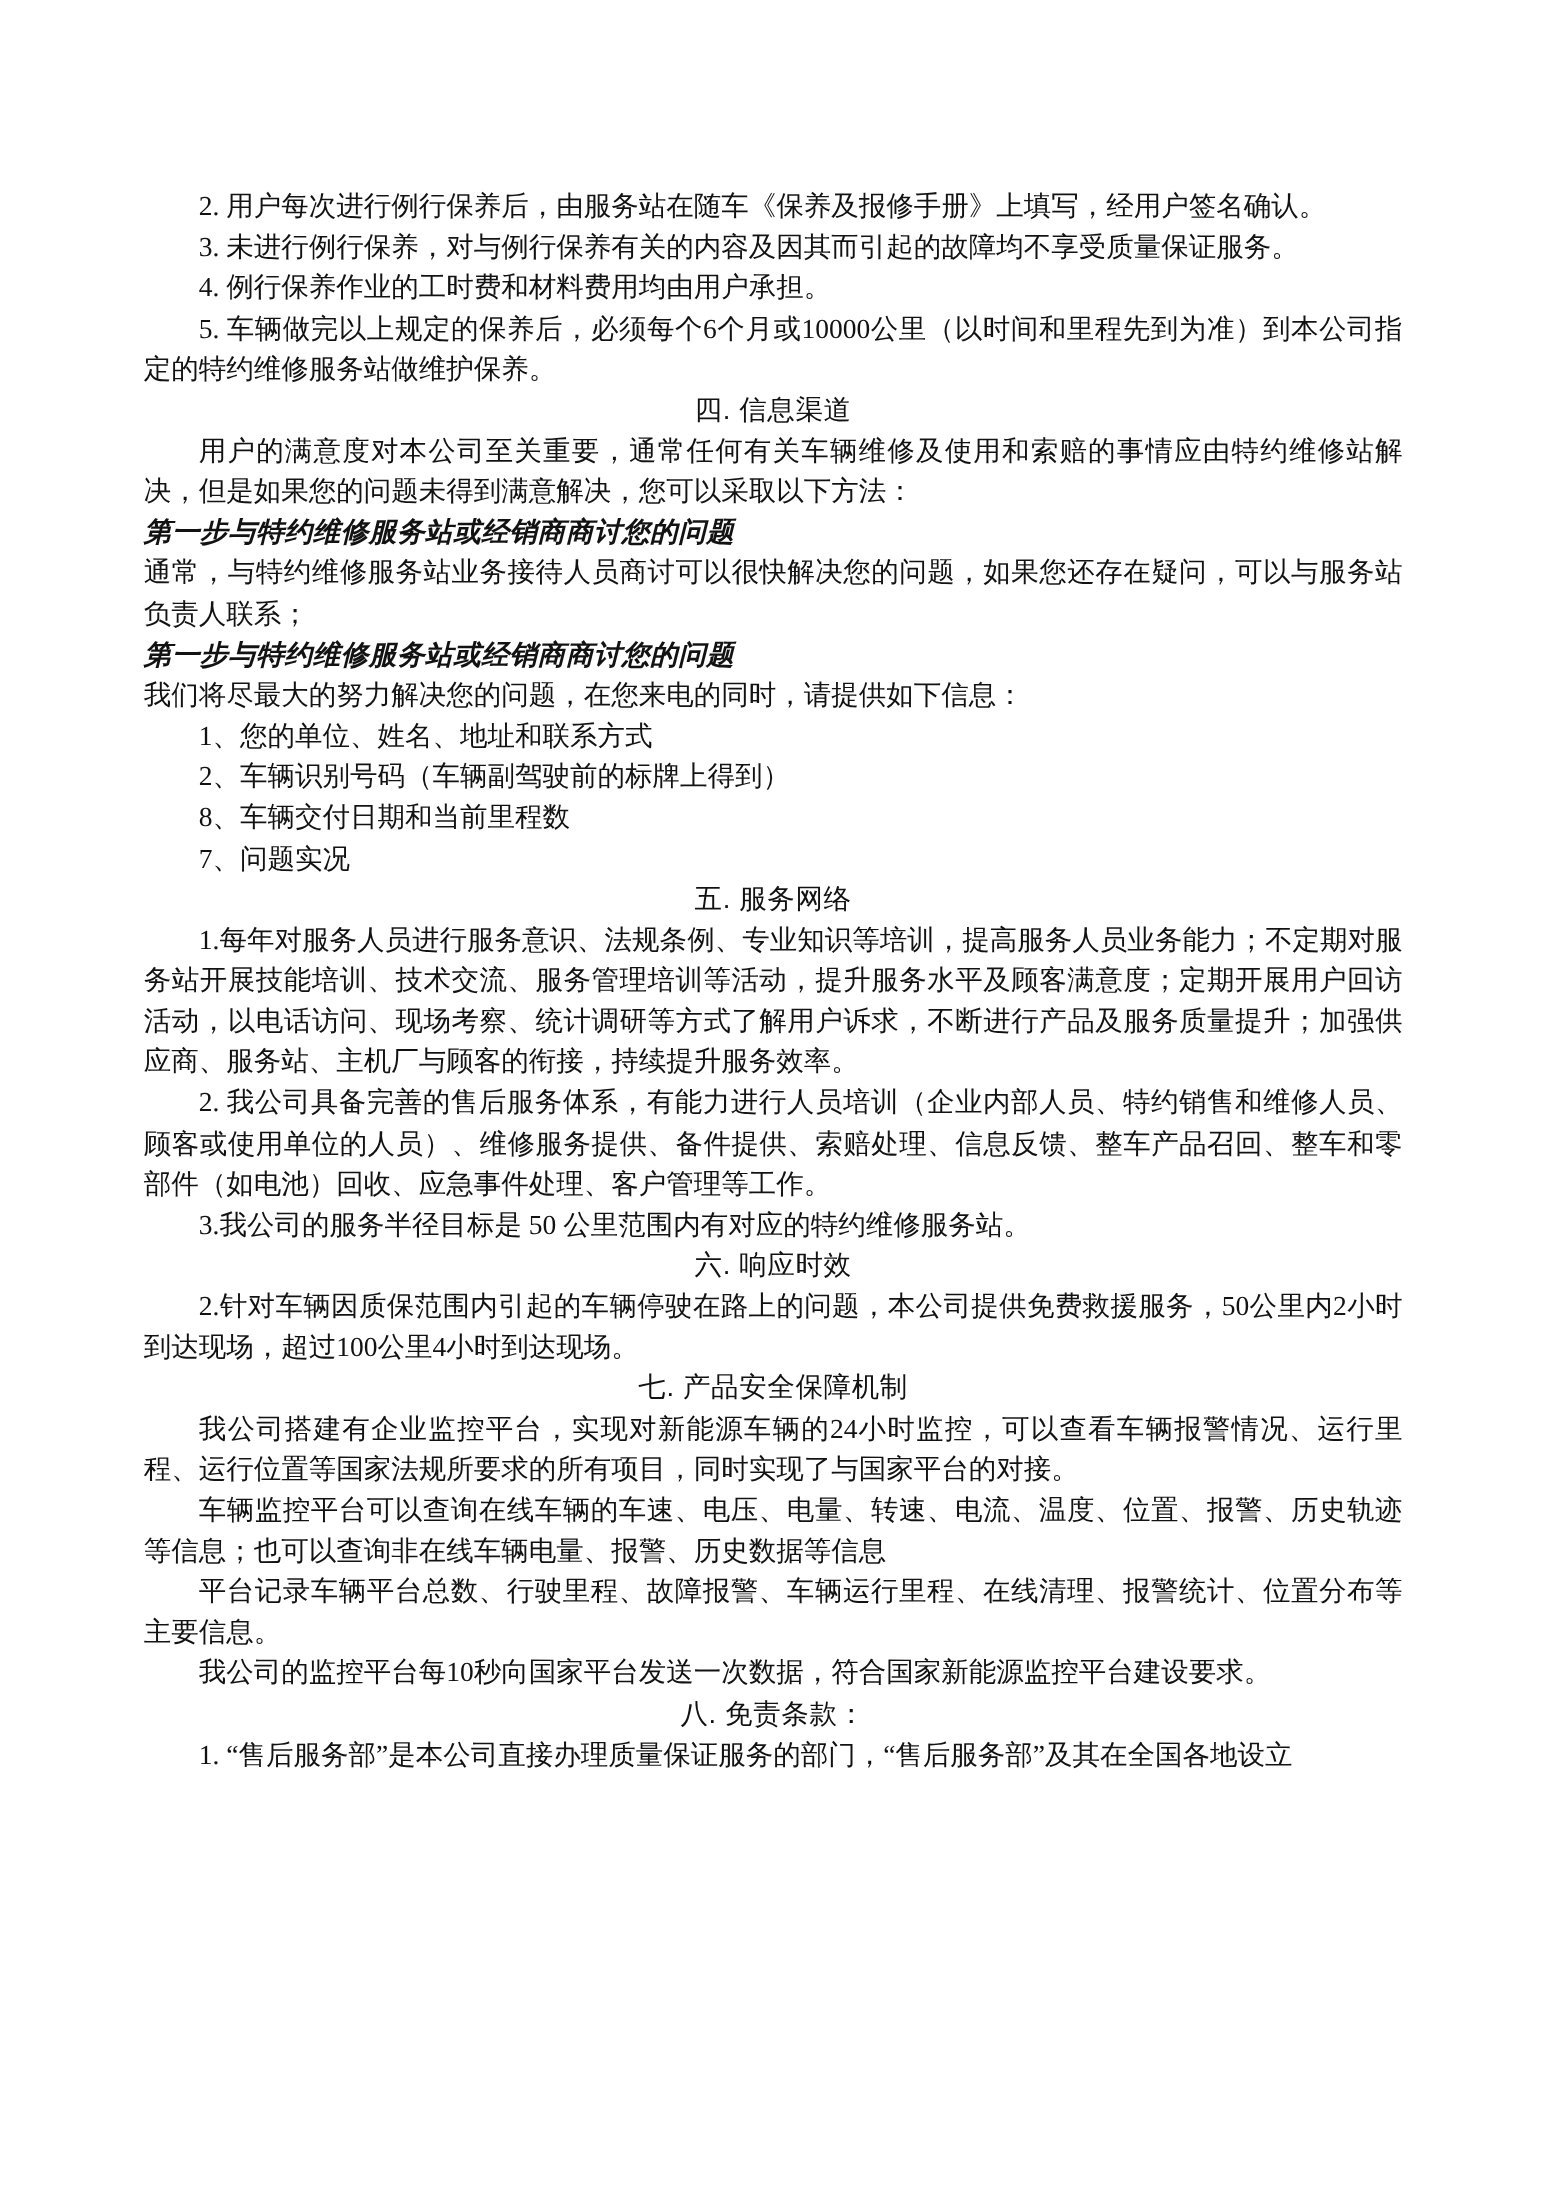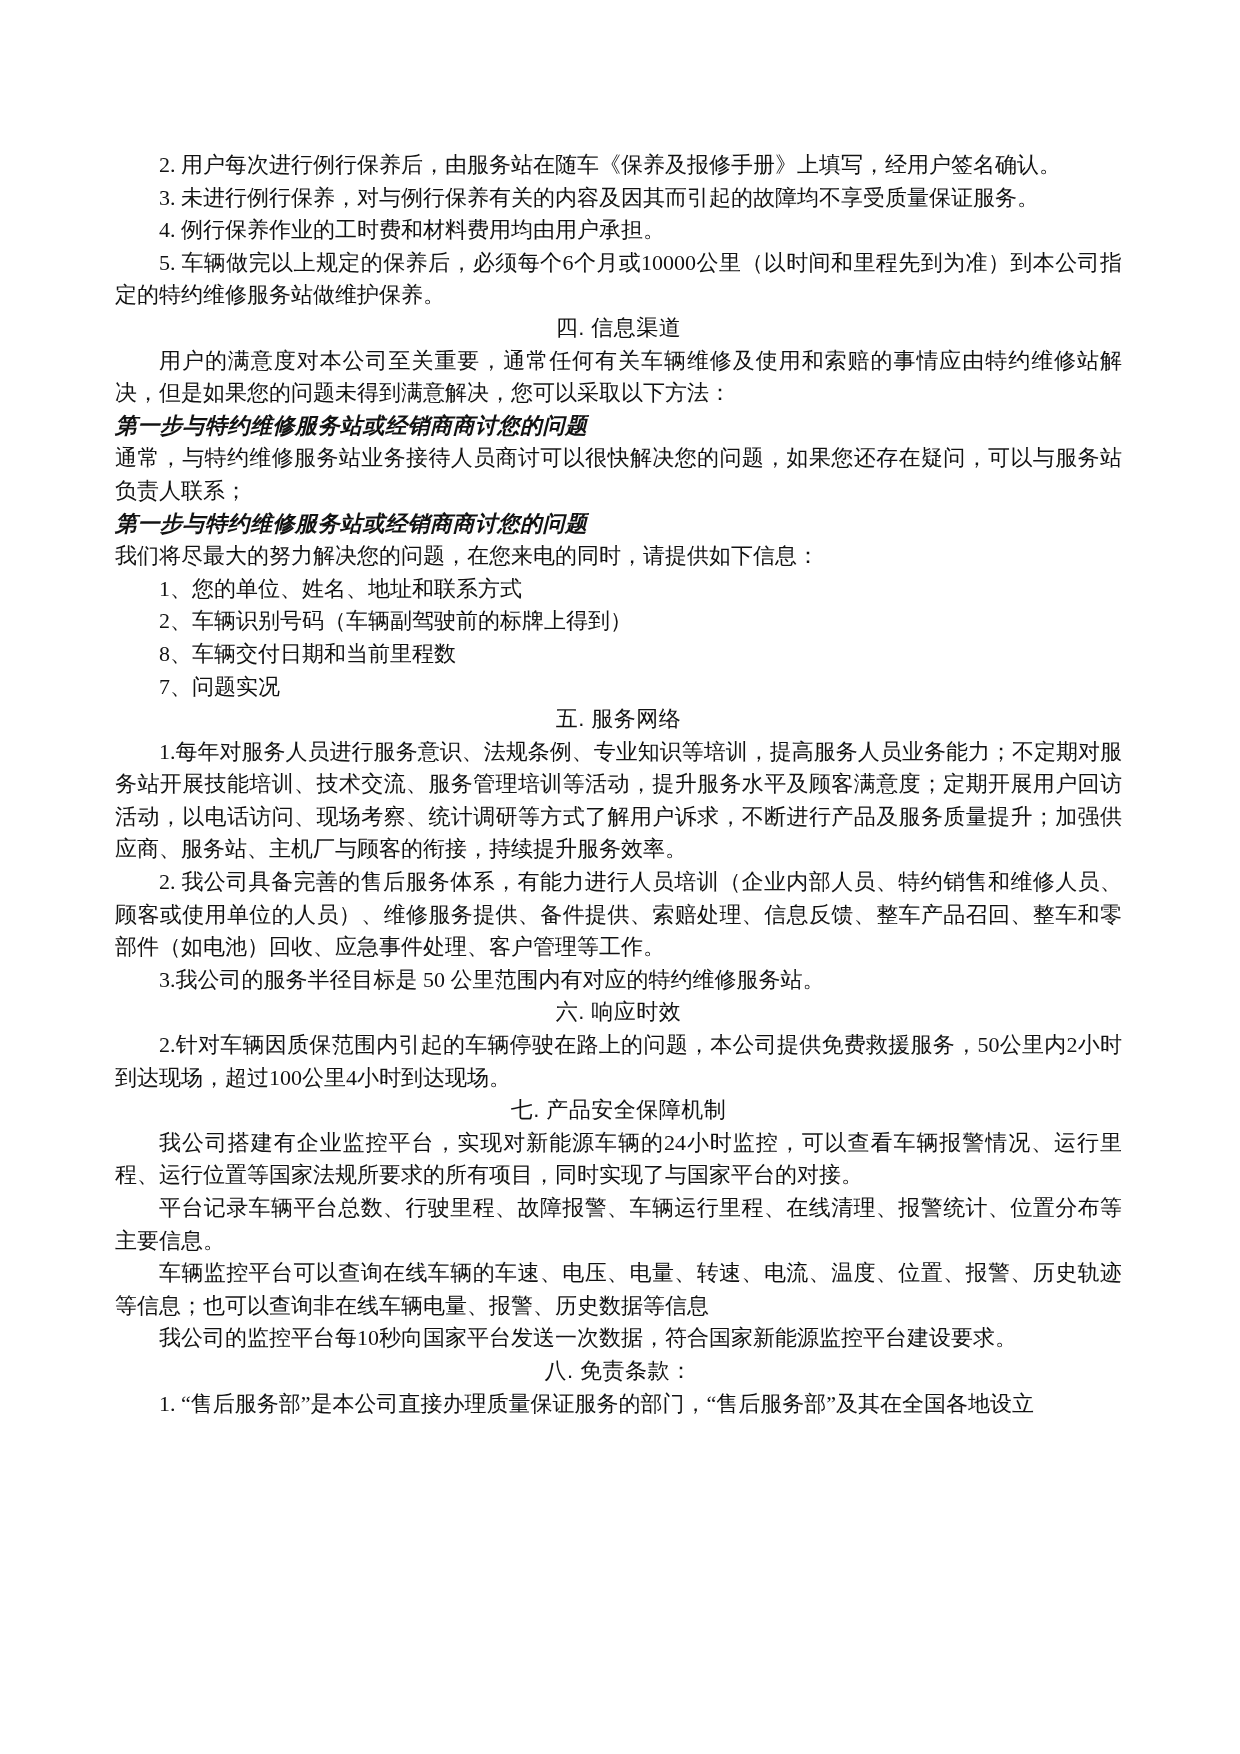--- a/index.html
+++ b/index.html
@@ -72,19 +72,19 @@
       <div class="blk-li">8、车辆交付日期和当前里程数</div>
       <div class="blk-li">7、问题实况</div>
       <div class="blk-h">五. 服务网络</div>
       <div class="blk-pi">1.每年对服务人员进行服务意识、法规条例、专业知识等培训，提高服务人员业务能力；不定期对服务站开展技能培训、技术交流、服务管理培训等活动，提升服务水平及顾客满意度；定期开展用户回访活动，以电话访问、现场考察、统计调研等方式了解用户诉求，不断进行产品及服务质量提升；加强供应商、服务站、主机厂与顾客的衔接，持续提升服务效率。</div>
       <div class="blk-pi">2. 我公司具备完善的售后服务体系，有能力进行人员培训（企业内部人员、特约销售和维修人员、顾客或使用单位的人员）、维修服务提供、备件提供、索赔处理、信息反馈、整车产品召回、整车和零部件（如电池）回收、应急事件处理、客户管理等工作。</div>
       <div class="blk-pi">3.我公司的服务半径目标是 50 公里范围内有对应的特约维修服务站。</div>
       <div class="blk-h">六. 响应时效</div>
       <div class="blk-pi">2.针对车辆因质保范围内引起的车辆停驶在路上的问题，本公司提供免费救援服务，50公里内2小时到达现场，超过100公里4小时到达现场。</div>
       <div class="blk-h">七. 产品安全保障机制</div>
       <div class="blk-pi">我公司搭建有企业监控平台，实现对新能源车辆的24小时监控，可以查看车辆报警情况、运行里程、运行位置等国家法规所要求的所有项目，同时实现了与国家平台的对接。</div>
+      <div class="blk-pi">车辆监控平台可以查询在线车辆的车速、电压、电量、转速、电流、温度、位置、报警、历史轨迹等信息；也可以查询非在线车辆电量、报警、历史数据等信息</div>
       <div class="blk-pi">平台记录车辆平台总数、行驶里程、故障报警、车辆运行里程、在线清理、报警统计、位置分布等主要信息。</div>
-      <div class="blk-pi">车辆监控平台可以查询在线车辆的车速、电压、电量、转速、电流、温度、位置、报警、历史轨迹等信息；也可以查询非在线车辆电量、报警、历史数据等信息</div>
       <div class="blk-pi">我公司的监控平台每10秒向国家平台发送一次数据，符合国家新能源监控平台建设要求。</div>
       <div class="blk-h">八. 免责条款：</div>
       <div class="blk-pi">1. “售后服务部”是本公司直接办理质量保证服务的部门，“售后服务部”及其在全国各地设立</div>
     </div>
 </div>
 
 </body></html>

